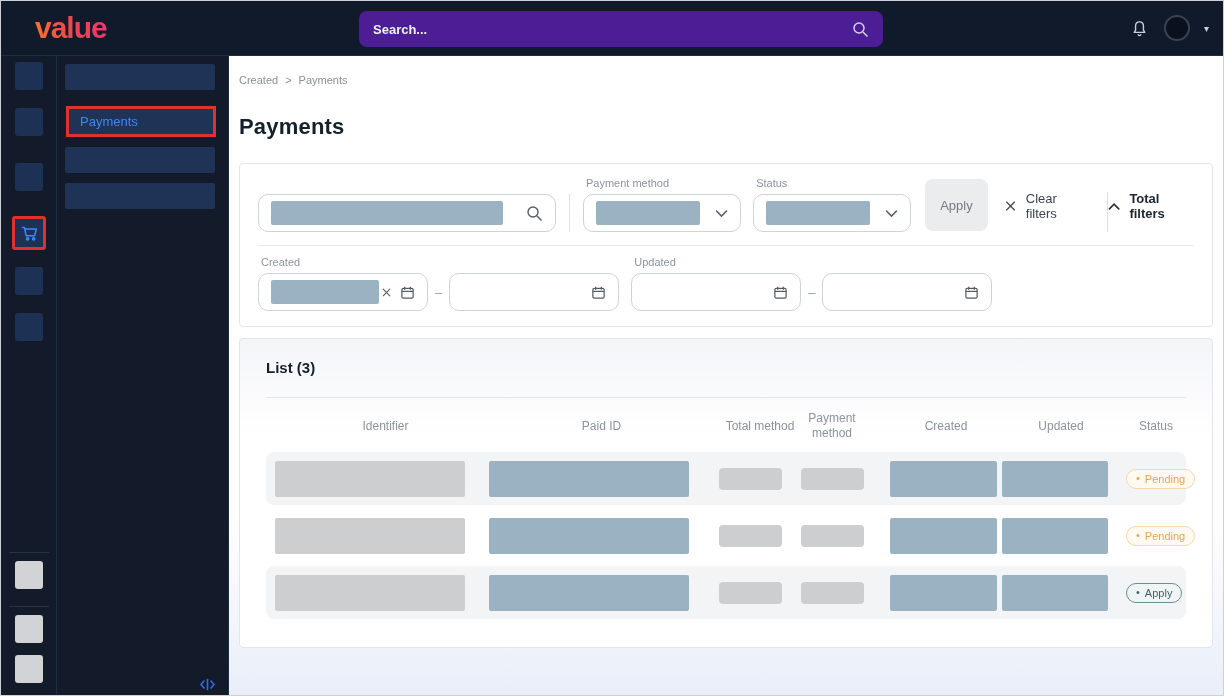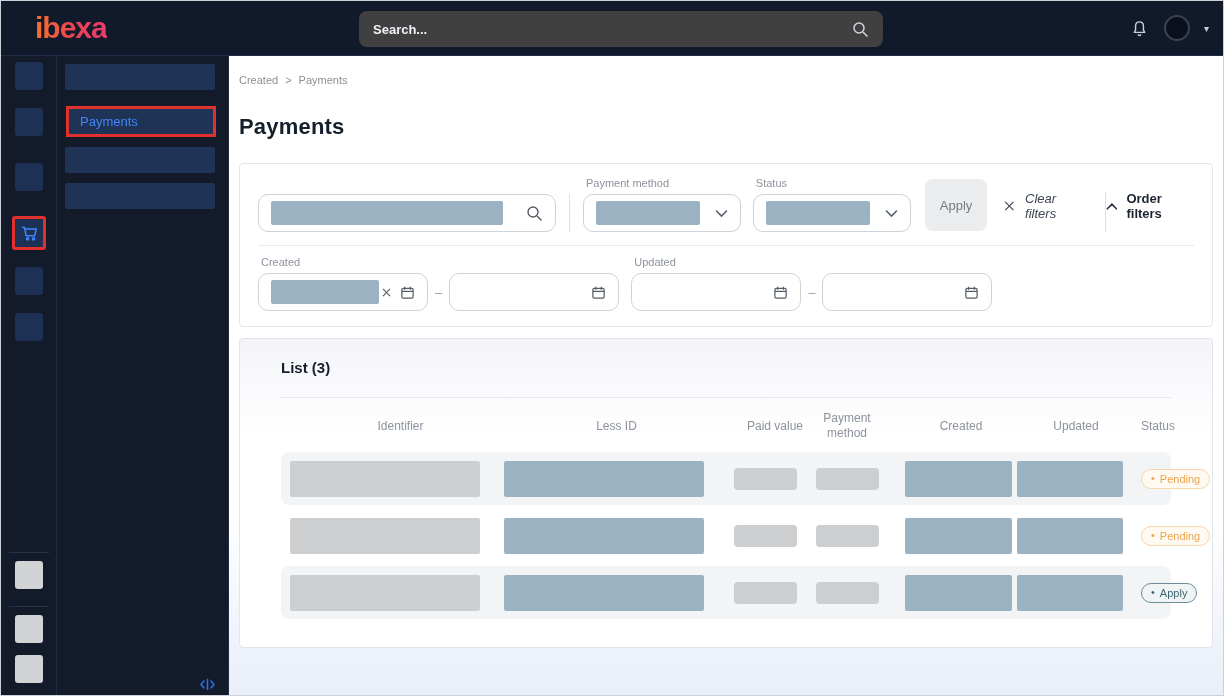--- a/index.html
+++ b/index.html
@@ -4,21 +4,21 @@
 <style>
   * { box-sizing: border-box; margin: 0; padding: 0; }
   html,body { width:1224px; height:696px; font-family:"Liberation Sans", sans-serif; }
   .app { width:1224px; height:696px; border:1px solid #cdd0d6; display:flex; flex-direction:column; background:#fff; overflow:hidden; }
 
   
   .topbar { height:55px; flex:0 0 55px; background:#111a2b; display:flex; align-items:center; position:relative; border-bottom:1px solid #1d2c47; }
   .logo { margin-left:34px; font-size:30px; font-weight:bold; letter-spacing:-1px;
           background:linear-gradient(90deg,#f5722d 0%,#ee4153 55%,#e73d6b 100%);
           -webkit-background-clip:text; background-clip:text; color:transparent; }
-  .searchbar { position:absolute; left:358px; top:10px; width:524px; height:36px; background:#404040; border-radius:8px;
+  .searchbar { position:absolute; left:358px; top:10px; width:524px; height:36px; background:#4c1d95; border-radius:8px;
                display:flex; align-items:center; padding:12px 14px; }
   .searchbar .ph-text { color:#eef1f5; font-size:13px; font-weight:bold; }
   .searchbar svg { margin-left:auto; }
   .topbar-right { margin-left:auto; display:flex; align-items:center; gap:14px; padding-right:14px; }
   .avatar { width:26px; height:26px; border-radius:50%; background:#0a101d; border:2px solid #3a4352; }
   .caret { color:#c9cfd8; font-size:10px; }
 
   
   .body { flex:1; display:flex; min-height:0; }
 
@@ -57,32 +57,32 @@
   .search-filter { width:298px; }
   .blk { background:#9bb2c3; border-radius:2px; }
   .blk-search { width:232px; height:24px; margin-right:10px; }
   .blk-select { width:104px; height:24px; }
   .blk-date { width:108px; height:24px; }
   .finput .icon-right { margin-left:auto; display:flex; align-items:center; gap:8px; }
   .vdiv { width:1px; height:38px; background:#dcdfe4; margin:0 13px; align-self:flex-end; }
   .select { width:158px; justify-content:space-between; }
   .apply-btn { margin-left:14px; height:52px; padding:0 15px; background:#ebecee; border:none; border-radius:8px;
                color:#757b85; font-size:13px; font-family:"Liberation Sans",sans-serif; margin-bottom:1px; }
-  .clear-btn { margin-left:16px; display:flex; align-items:center; gap:9px; font-size:13px; color:#3c4450; margin-bottom:11px; cursor:pointer;font-style:italic; }
+  .clear-btn { margin-left:16px; display:flex; align-items:center; gap:9px; font-size:13px; color:#3c4450; margin-bottom:11px; cursor:pointer; }
   .vdiv2 { width:1px; height:40px; background:#dcdfe4; margin:0 0 0 20px; align-self:flex-end; }
   .less-btn { margin-left:auto; display:flex; align-items:center; gap:9px; font-size:13px; font-weight:bold; color:#1b2430; margin-bottom:11px; cursor:pointer; }
   .frow-div { height:1px; background:#e8eaed; margin:13px 0 10px; }
   .frow2 { display:flex; align-items:flex-end; }
   .date-input { width:170px; justify-content:flex-end; }
   .date-input.filled { justify-content:flex-start; }
   .dash { color:#9aa0a8; margin:0 7px 12px; font-size:13px; }
   .gap-upd { width:12px; }
 
   
-  .list-card { margin-top:11px; padding:20px 41px 24px; background:linear-gradient(180deg,#f4f5f9 0%,#ffffff 32%); min-height:303px; }
+  .list-card { margin-top:11px; padding:20px 26px 24px; background:linear-gradient(180deg,#f4f5f9 0%,#ffffff 32%); min-height:303px; }
   .list-title { font-size:15px; font-weight:bold; color:#14202c; }
   .list-div { height:1px; background:#e4e6ea; margin-top:21px; }
   .thead, .trow { display:grid; grid-template-columns:214px 225px 87px 83px 118px 118px 1fr; align-items:center; padding-left:9px; }
   .thead { margin:13px 0 11px;text-align:center; }
   .hcell { font-size:12px; color:#8d939e; line-height:1.25; }
   .hcell.c1 { padding-left:7px; } .hcell.c3 { padding-left:5px; } .hcell.c5 { padding-left:6px; } .hcell.c7 { padding-left:6px; }
   .hcell.c4 { max-width:62px; }
   .trow { height:53px; background:#f3f4f6; border-radius:8px; margin-bottom:4px; }
   .trow.alt { background:#ffffff; }
   .ph { border-radius:2px; }
@@ -98,21 +98,21 @@
   .badge.paid    { color:#3c6472; border-color:#6c8d98; background:#f1f4f5; }
 
   svg { display:block; }
 </style>
 </head>
 <body>
 
 <div class="app">
 
   <header class="topbar">
-    <div class="logo">ibexa</div>
+    <div class="logo">value</div>
     <div class="searchbar">
       <span class="ph-text">Search...</span>
       <svg width="17" height="17" viewBox="0 0 17 17" fill="none" stroke="#cfd5de" stroke-width="1.5">
           <circle cx="7" cy="7" r="5"></circle>
           <line x1="11" y1="11" x2="15.5" y2="15.5"></line>
         </svg>
     </div>
     <div class="topbar-right">
       <svg width="21" height="22" viewBox="0 0 24 24" fill="none" stroke="#c9cfd8" stroke-width="1.6" stroke-linejoin="round">
         <path d="M6 17 L18 17 L16.5 14.5 L16.5 10 C16.5 7 14.5 5 12 5 C9.5 5 7.5 7 7.5 10 L7.5 14.5 Z"></path>
@@ -209,21 +209,21 @@
                 <line x1="2.5" y1="2.5" x2="11.5" y2="11.5"></line>
                 <line x1="11.5" y1="2.5" x2="2.5" y2="11.5"></line>
               </svg>
             <span>Clear filters</span>
           </div>
           <div class="vdiv2"></div>
           <div class="less-btn">
             <svg width="13" height="9" viewBox="0 0 13 9" fill="none" stroke="#2a3342" stroke-width="1.8" stroke-linecap="round">
                 <polyline points="1.5,7 6.5,2 11.5,7"></polyline>
               </svg>
-            <span>Order filters</span>
+            <span>Total filters</span>
           </div>
         </div>
 
         <div class="frow-div"></div>
 
         <div class="frow2">
           <div class="fgroup">
             <span class="flabel">Created</span>
             <div style="display:flex; align-items:center;">
               <div class="finput date-input filled">
@@ -282,22 +282,22 @@
             </div>
           </div>
         </div>
       </section>
 
       <section class="card list-card">
         <div class="list-title">List (3)</div>
         <div class="list-div"></div>
         <div class="thead">
             <div class="hcell c1">Identifier</div>
-            <div class="hcell c2">Less ID</div>
-            <div class="hcell c3">Paid value</div>
+            <div class="hcell c2">Paid ID</div>
+            <div class="hcell c3">Total method</div>
             <div class="hcell c4">Payment method</div>
             <div class="hcell c5">Created</div>
             <div class="hcell c6">Updated</div>
             <div class="hcell c7">Status</div>
           </div>
         <div>
   <div class="trow">
     <div>
                 <div class="ph ph-id"></div>
               </div>

